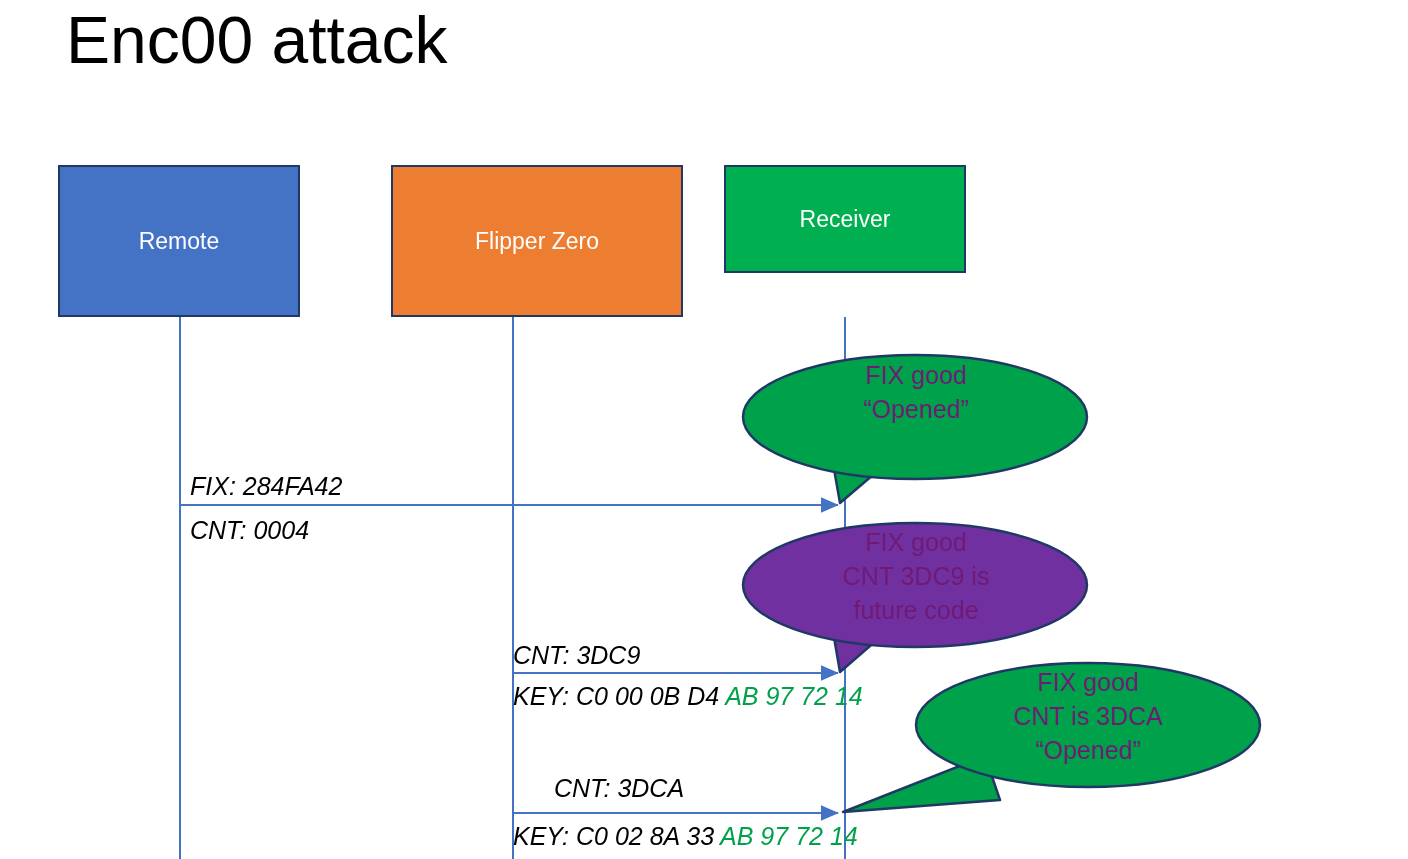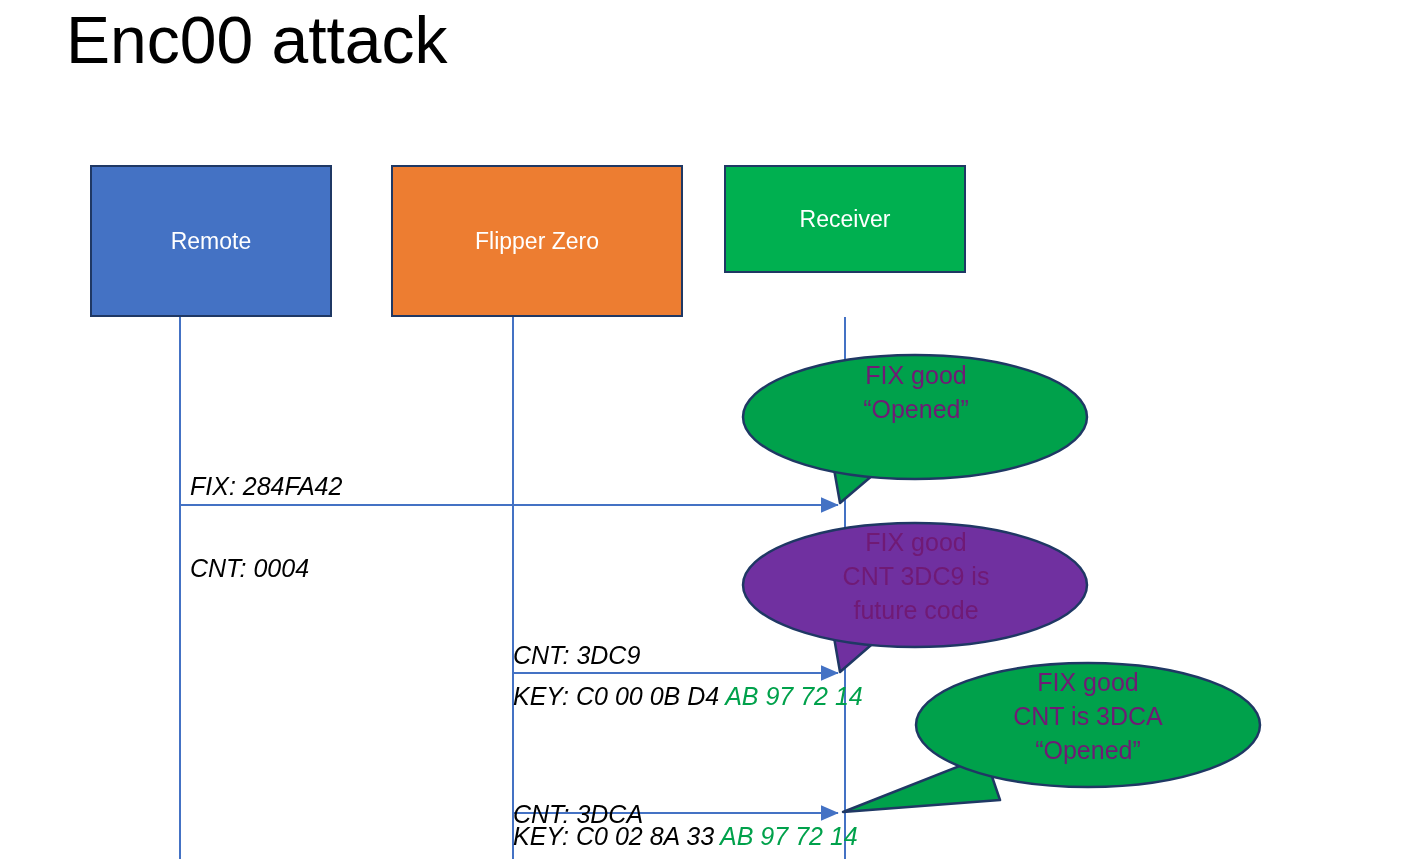--- a/index.html
+++ b/index.html
@@ -43,21 +43,21 @@
     border: 2px solid #1F3864;
     display: flex;
     align-items: center;
     justify-content: center;
     color: #ffffff;
     font-size: 23px;
     line-height: 28px;
     font-weight: 400;
     text-align: center;
   }
-  .actor-remote  { left: 58px;  top: 165px; width: 242px; height: 152px; background: #4472C4; margin-left: 32px; }
+  .actor-remote  { left: 58px;  top: 165px; width: 242px; height: 152px; background: #4472C4; }
   .actor-flipper { left: 391px; top: 165px; width: 292px; height: 152px; background: #ED7D31; }
   .actor-receiver{ left: 724px; top: 165px; width: 242px; height: 108px; background: #00B050; }
 
   
   #overlay {
     position: absolute;
     left: 0; top: 0;
     width: 1408px;
     height: 859px;
     pointer-events: none;
@@ -70,25 +70,25 @@
     line-height: 32px;
     white-space: nowrap;
     color: #000000;
     font-style: italic;
   }
   .msg-label .hex-red   { color: #FF0000; }
   .msg-label .hex-green { color: #00A14B; }
   .msg-label .hex-green-bold { color: #00A14B; font-weight: bold; }
 
   .lbl-fix      { left: 190px; top: 470px; }
-  .lbl-cnt0004  { left: 190px; top: 514px; margin-top: 38px; }
+  .lbl-cnt0004  { left: 190px; top: 514px; }
   .lbl-key1     { left: 190px; top: 552px; }
   .lbl-cnt3dc9  { left: 513px; top: 639px; }
   .lbl-key2     { left: 513px; top: 680px; }
-  .lbl-cnt3dca  { left: 513px; top: 798px; }
+  .lbl-cnt3dca  { left: 513px; top: 772px; padding-left: 41px; }
   .lbl-key3     { left: 513px; top: 820px; text-align: right; }
 
   
   .callout-text {
     position: absolute;
     color: #701a75;
     font-size: 25px;
     line-height: 34px;
     text-align: center;
     white-space: nowrap;

